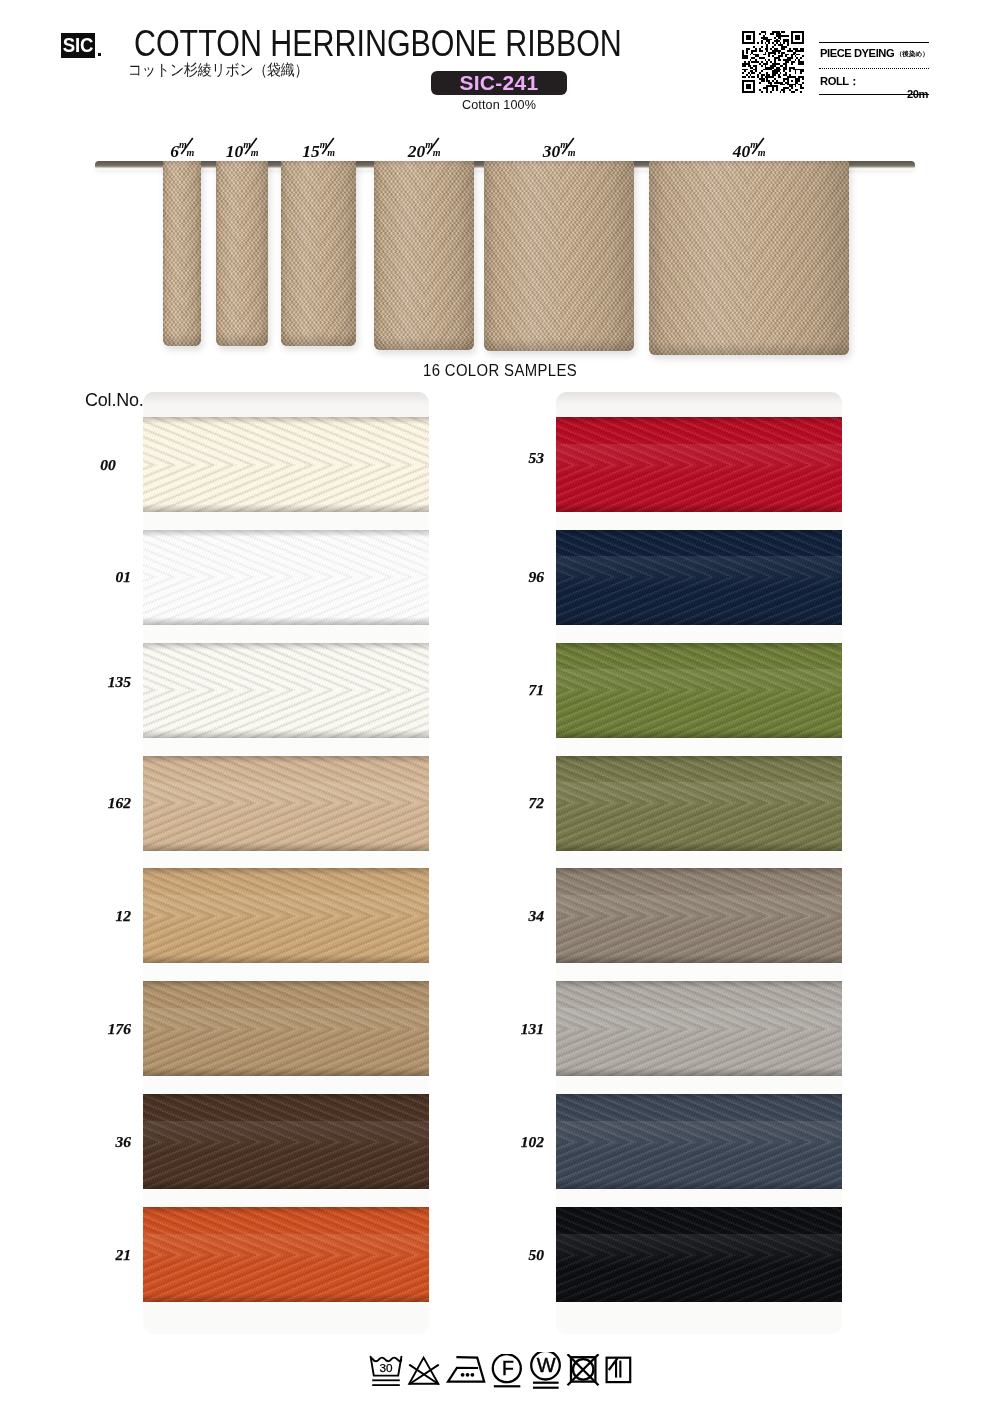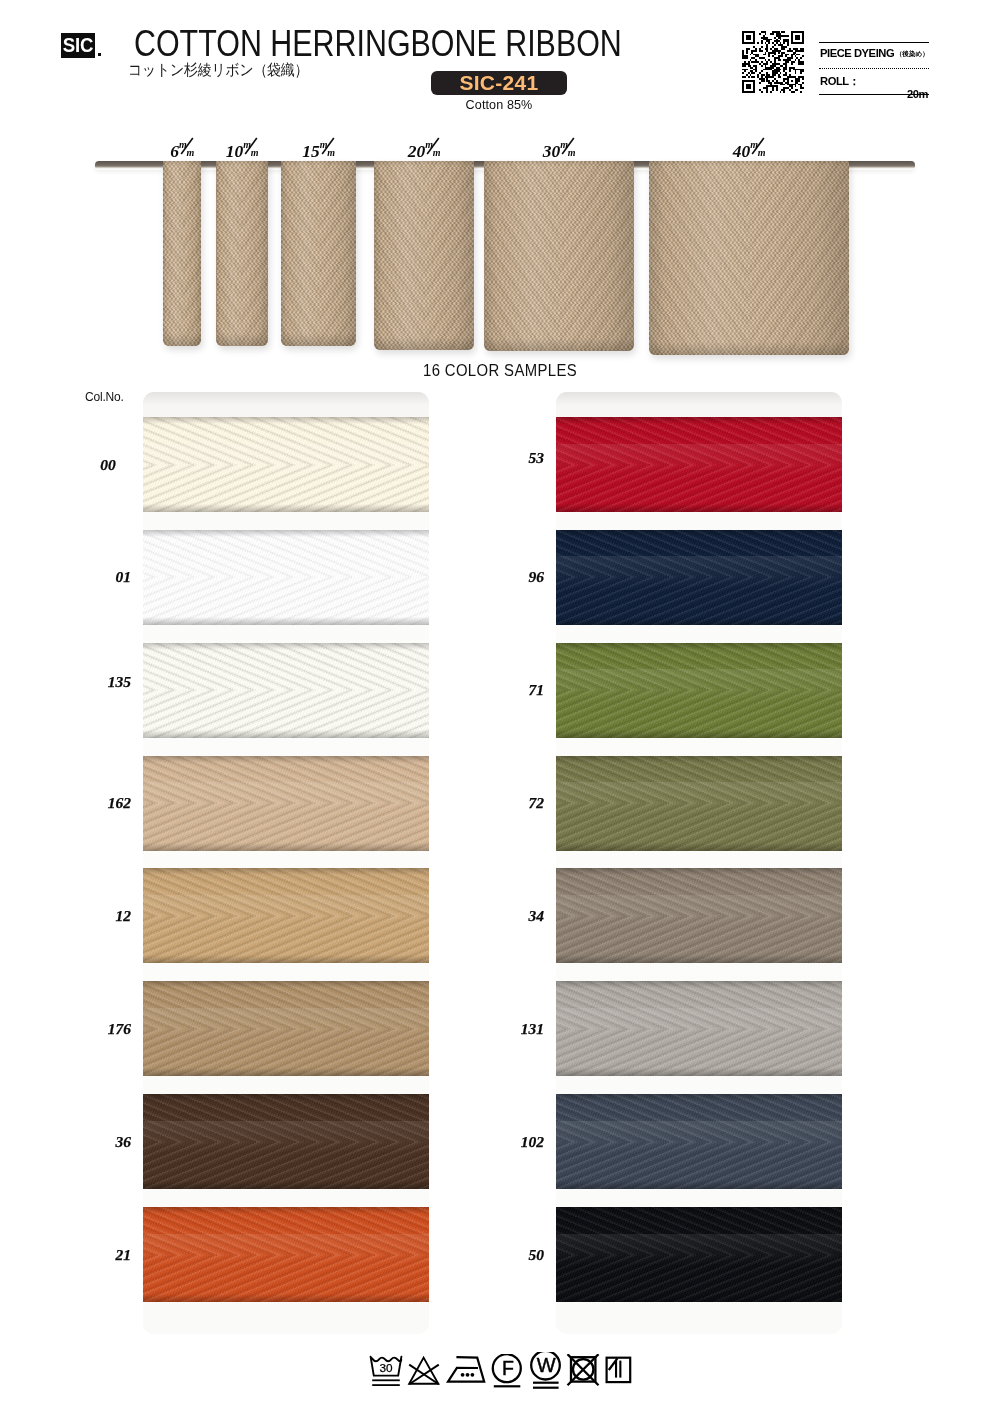--- a/index.html
+++ b/index.html
@@ -19,21 +19,21 @@
   #title{position:absolute;left:134px;top:27px;font-size:37px;font-weight:500;
          letter-spacing:0px;color:#131313;line-height:34px;white-space:nowrap;
          transform:scaleX(0.822);transform-origin:left top;
          font-family:"Liberation Sans",sans-serif;}
   #subtitle{position:absolute;left:128px;top:61px;font-size:15.5px;color:#1a1a1a;
             letter-spacing:-0.3px;line-height:17px;white-space:nowrap;
             transform:scaleX(0.90);transform-origin:left top;
             font-family:"Liberation Sans",sans-serif;}
 
   #code-badge{position:absolute;left:431px;top:71px;width:136px;height:24px;background:#231f20;
-              border-radius:6px;color:#fdba74;font-size:21px;font-weight:bold;text-align:center;
+              border-radius:6px;color:#f0abfc;font-size:21px;font-weight:bold;text-align:center;
               line-height:24px;letter-spacing:0.3px;}
   #material{position:absolute;left:431px;top:98px;width:136px;text-align:center;
             font-size:12.6px;color:#111;letter-spacing:0.1px;font-weight:500;}
 
   
   #qr{position:absolute;left:742px;top:31px;width:62px;height:62px;}
 
   
   #spec{position:absolute;left:819px;top:42px;width:110px;}
   #spec .hr{height:0;border-top:1.5px solid #000;}
@@ -61,21 +61,21 @@
         font-size:17.5px;color:#0c0c0c;white-space:nowrap;text-align:center;line-height:15px;}
   .wlab .frac{display:inline-block;position:relative;width:15px;height:16px;
               vertical-align:-1px;font-size:10px;}
   .wlab .frac .n{position:absolute;left:0px;top:-5px;}
   .wlab .frac .s{position:absolute;left:1px;top:-5px;width:14px;height:18px;}
   .wlab .frac .dn{position:absolute;left:7.5px;top:2.5px;}
 
   #samples-caption{position:absolute;left:0;top:362px;width:1000px;text-align:center;
                    font-size:16px;color:#111;letter-spacing:0.4px;font-weight:500;
                    transform:scaleX(0.93);}
-  #colno{position:absolute;left:85px;top:390px;font-size:12px;color:#111;letter-spacing:-0.2px;}
+  #colno{position:absolute;left:85px;top:390px;font-size:18px;color:#111;letter-spacing:-0.2px;}
 
   
   .panel{position:absolute;top:392px;width:286px;height:942px;border-radius:11px;
          overflow:hidden;background:#fbfbfa;}
   #panelL{left:143px;}
   #panelR{left:556px;}
   .panel-bg{position:absolute;inset:0;
             background:linear-gradient(to bottom,#e4e3e0 0%,#f7f6f5 1.4%,#fbfbfa 10%,#fcfcfb 50%,#fafaf9 100%);}
   .cellrow{position:absolute;left:0;width:286px;}
   .strip{position:absolute;left:-4px;width:294px;overflow:hidden;}
@@ -106,21 +106,21 @@
 
   <div id="logo">
     <div class="lt">SIC</div>
   </div>
   <div id="logo-dot"></div>
 
   <div id="title">COTTON HERRINGBONE RIBBON</div>
   <div id="subtitle">コットン杉綾リボン（袋織）</div>
 
   <div id="code-badge">SIC-241</div>
-  <div id="material">Cotton 85%</div>
+  <div id="material">Cotton 100%</div>
 
   <svg id="qr" viewBox="0 0 33 33" shape-rendering="crispEdges">
       <path d="M0 0h1v1h-1zM1 0h1v1h-1zM2 0h1v1h-1zM3 0h1v1h-1zM4 0h1v1h-1zM5 0h1v1h-1zM6 0h1v1h-1zM10 0h1v1h-1zM11 0h1v1h-1zM12 0h1v1h-1zM16 0h1v1h-1zM17 0h1v1h-1zM18 0h1v1h-1zM19 0h1v1h-1zM21 0h1v1h-1zM22 0h1v1h-1zM26 0h1v1h-1zM27 0h1v1h-1zM28 0h1v1h-1zM29 0h1v1h-1zM30 0h1v1h-1zM31 0h1v1h-1zM32 0h1v1h-1zM0 1h1v1h-1zM6 1h1v1h-1zM9 1h1v1h-1zM12 1h1v1h-1zM15 1h1v1h-1zM16 1h1v1h-1zM18 1h1v1h-1zM19 1h1v1h-1zM20 1h1v1h-1zM26 1h1v1h-1zM32 1h1v1h-1zM0 2h1v1h-1zM2 2h1v1h-1zM3 2h1v1h-1zM4 2h1v1h-1zM6 2h1v1h-1zM11 2h1v1h-1zM18 2h1v1h-1zM19 2h1v1h-1zM20 2h1v1h-1zM21 2h1v1h-1zM22 2h1v1h-1zM23 2h1v1h-1zM24 2h1v1h-1zM26 2h1v1h-1zM28 2h1v1h-1zM29 2h1v1h-1zM30 2h1v1h-1zM32 2h1v1h-1zM0 3h1v1h-1zM2 3h1v1h-1zM3 3h1v1h-1zM4 3h1v1h-1zM6 3h1v1h-1zM10 3h1v1h-1zM11 3h1v1h-1zM12 3h1v1h-1zM13 3h1v1h-1zM17 3h1v1h-1zM19 3h1v1h-1zM20 3h1v1h-1zM26 3h1v1h-1zM28 3h1v1h-1zM29 3h1v1h-1zM30 3h1v1h-1zM32 3h1v1h-1zM0 4h1v1h-1zM2 4h1v1h-1zM3 4h1v1h-1zM4 4h1v1h-1zM6 4h1v1h-1zM11 4h1v1h-1zM12 4h1v1h-1zM13 4h1v1h-1zM14 4h1v1h-1zM15 4h1v1h-1zM18 4h1v1h-1zM20 4h1v1h-1zM22 4h1v1h-1zM23 4h1v1h-1zM24 4h1v1h-1zM26 4h1v1h-1zM28 4h1v1h-1zM29 4h1v1h-1zM30 4h1v1h-1zM32 4h1v1h-1zM0 5h1v1h-1zM6 5h1v1h-1zM10 5h1v1h-1zM13 5h1v1h-1zM14 5h1v1h-1zM17 5h1v1h-1zM18 5h1v1h-1zM19 5h1v1h-1zM22 5h1v1h-1zM23 5h1v1h-1zM24 5h1v1h-1zM26 5h1v1h-1zM32 5h1v1h-1zM0 6h1v1h-1zM1 6h1v1h-1zM2 6h1v1h-1zM3 6h1v1h-1zM4 6h1v1h-1zM5 6h1v1h-1zM6 6h1v1h-1zM8 6h1v1h-1zM10 6h1v1h-1zM12 6h1v1h-1zM14 6h1v1h-1zM16 6h1v1h-1zM18 6h1v1h-1zM20 6h1v1h-1zM22 6h1v1h-1zM24 6h1v1h-1zM26 6h1v1h-1zM27 6h1v1h-1zM28 6h1v1h-1zM29 6h1v1h-1zM30 6h1v1h-1zM31 6h1v1h-1zM32 6h1v1h-1zM13 7h1v1h-1zM17 7h1v1h-1zM19 7h1v1h-1zM20 7h1v1h-1zM21 7h1v1h-1zM24 7h1v1h-1zM6 8h1v1h-1zM10 8h1v1h-1zM13 8h1v1h-1zM16 8h1v1h-1zM21 8h1v1h-1zM22 8h1v1h-1zM23 8h1v1h-1zM2 9h1v1h-1zM3 9h1v1h-1zM7 9h1v1h-1zM9 9h1v1h-1zM12 9h1v1h-1zM13 9h1v1h-1zM15 9h1v1h-1zM17 9h1v1h-1zM18 9h1v1h-1zM21 9h1v1h-1zM22 9h1v1h-1zM25 9h1v1h-1zM27 9h1v1h-1zM28 9h1v1h-1zM29 9h1v1h-1zM31 9h1v1h-1zM32 9h1v1h-1zM0 10h1v1h-1zM2 10h1v1h-1zM5 10h1v1h-1zM6 10h1v1h-1zM7 10h1v1h-1zM9 10h1v1h-1zM10 10h1v1h-1zM13 10h1v1h-1zM16 10h1v1h-1zM17 10h1v1h-1zM18 10h1v1h-1zM19 10h1v1h-1zM20 10h1v1h-1zM24 10h1v1h-1zM25 10h1v1h-1zM26 10h1v1h-1zM28 10h1v1h-1zM29 10h1v1h-1zM30 10h1v1h-1zM31 10h1v1h-1zM32 10h1v1h-1zM0 11h1v1h-1zM2 11h1v1h-1zM5 11h1v1h-1zM12 11h1v1h-1zM14 11h1v1h-1zM15 11h1v1h-1zM16 11h1v1h-1zM17 11h1v1h-1zM19 11h1v1h-1zM21 11h1v1h-1zM22 11h1v1h-1zM27 11h1v1h-1zM28 11h1v1h-1zM0 12h1v1h-1zM4 12h1v1h-1zM6 12h1v1h-1zM7 12h1v1h-1zM8 12h1v1h-1zM11 12h1v1h-1zM12 12h1v1h-1zM14 12h1v1h-1zM17 12h1v1h-1zM21 12h1v1h-1zM23 12h1v1h-1zM24 12h1v1h-1zM26 12h1v1h-1zM27 12h1v1h-1zM29 12h1v1h-1zM30 12h1v1h-1zM0 13h1v1h-1zM1 13h1v1h-1zM2 13h1v1h-1zM7 13h1v1h-1zM8 13h1v1h-1zM14 13h1v1h-1zM16 13h1v1h-1zM19 13h1v1h-1zM20 13h1v1h-1zM21 13h1v1h-1zM23 13h1v1h-1zM26 13h1v1h-1zM28 13h1v1h-1zM32 13h1v1h-1zM0 14h1v1h-1zM1 14h1v1h-1zM2 14h1v1h-1zM5 14h1v1h-1zM6 14h1v1h-1zM9 14h1v1h-1zM10 14h1v1h-1zM11 14h1v1h-1zM17 14h1v1h-1zM18 14h1v1h-1zM19 14h1v1h-1zM24 14h1v1h-1zM25 14h1v1h-1zM26 14h1v1h-1zM29 14h1v1h-1zM31 14h1v1h-1zM4 15h1v1h-1zM7 15h1v1h-1zM12 15h1v1h-1zM14 15h1v1h-1zM17 15h1v1h-1zM19 15h1v1h-1zM20 15h1v1h-1zM22 15h1v1h-1zM23 15h1v1h-1zM24 15h1v1h-1zM25 15h1v1h-1zM28 15h1v1h-1zM30 15h1v1h-1zM1 16h1v1h-1zM3 16h1v1h-1zM5 16h1v1h-1zM6 16h1v1h-1zM7 16h1v1h-1zM8 16h1v1h-1zM10 16h1v1h-1zM13 16h1v1h-1zM15 16h1v1h-1zM17 16h1v1h-1zM23 16h1v1h-1zM24 16h1v1h-1zM26 16h1v1h-1zM27 16h1v1h-1zM30 16h1v1h-1zM31 16h1v1h-1zM32 16h1v1h-1zM0 17h1v1h-1zM1 17h1v1h-1zM2 17h1v1h-1zM3 17h1v1h-1zM9 17h1v1h-1zM11 17h1v1h-1zM12 17h1v1h-1zM13 17h1v1h-1zM16 17h1v1h-1zM17 17h1v1h-1zM18 17h1v1h-1zM19 17h1v1h-1zM22 17h1v1h-1zM23 17h1v1h-1zM26 17h1v1h-1zM30 17h1v1h-1zM31 17h1v1h-1zM32 17h1v1h-1zM0 18h1v1h-1zM1 18h1v1h-1zM3 18h1v1h-1zM4 18h1v1h-1zM6 18h1v1h-1zM7 18h1v1h-1zM10 18h1v1h-1zM12 18h1v1h-1zM15 18h1v1h-1zM16 18h1v1h-1zM17 18h1v1h-1zM20 18h1v1h-1zM21 18h1v1h-1zM23 18h1v1h-1zM4 19h1v1h-1zM5 19h1v1h-1zM7 19h1v1h-1zM12 19h1v1h-1zM13 19h1v1h-1zM14 19h1v1h-1zM15 19h1v1h-1zM16 19h1v1h-1zM18 19h1v1h-1zM19 19h1v1h-1zM22 19h1v1h-1zM23 19h1v1h-1zM25 19h1v1h-1zM26 19h1v1h-1zM27 19h1v1h-1zM0 20h1v1h-1zM1 20h1v1h-1zM2 20h1v1h-1zM6 20h1v1h-1zM7 20h1v1h-1zM11 20h1v1h-1zM12 20h1v1h-1zM13 20h1v1h-1zM14 20h1v1h-1zM15 20h1v1h-1zM17 20h1v1h-1zM18 20h1v1h-1zM19 20h1v1h-1zM20 20h1v1h-1zM22 20h1v1h-1zM23 20h1v1h-1zM25 20h1v1h-1zM27 20h1v1h-1zM28 20h1v1h-1zM29 20h1v1h-1zM30 20h1v1h-1zM31 20h1v1h-1zM32 20h1v1h-1zM1 21h1v1h-1zM4 21h1v1h-1zM5 21h1v1h-1zM7 21h1v1h-1zM10 21h1v1h-1zM16 21h1v1h-1zM17 21h1v1h-1zM18 21h1v1h-1zM19 21h1v1h-1zM22 21h1v1h-1zM25 21h1v1h-1zM28 21h1v1h-1zM31 21h1v1h-1zM32 21h1v1h-1zM0 22h1v1h-1zM3 22h1v1h-1zM5 22h1v1h-1zM6 22h1v1h-1zM9 22h1v1h-1zM13 22h1v1h-1zM16 22h1v1h-1zM17 22h1v1h-1zM18 22h1v1h-1zM20 22h1v1h-1zM23 22h1v1h-1zM28 22h1v1h-1zM31 22h1v1h-1zM2 23h1v1h-1zM4 23h1v1h-1zM8 23h1v1h-1zM10 23h1v1h-1zM11 23h1v1h-1zM13 23h1v1h-1zM14 23h1v1h-1zM16 23h1v1h-1zM17 23h1v1h-1zM19 23h1v1h-1zM22 23h1v1h-1zM23 23h1v1h-1zM25 23h1v1h-1zM0 24h1v1h-1zM1 24h1v1h-1zM3 24h1v1h-1zM5 24h1v1h-1zM6 24h1v1h-1zM8 24h1v1h-1zM10 24h1v1h-1zM12 24h1v1h-1zM13 24h1v1h-1zM14 24h1v1h-1zM15 24h1v1h-1zM16 24h1v1h-1zM19 24h1v1h-1zM20 24h1v1h-1zM24 24h1v1h-1zM25 24h1v1h-1zM26 24h1v1h-1zM27 24h1v1h-1zM28 24h1v1h-1zM30 24h1v1h-1zM31 24h1v1h-1zM32 24h1v1h-1zM9 25h1v1h-1zM10 25h1v1h-1zM11 25h1v1h-1zM13 25h1v1h-1zM17 25h1v1h-1zM22 25h1v1h-1zM23 25h1v1h-1zM24 25h1v1h-1zM28 25h1v1h-1zM29 25h1v1h-1zM30 25h1v1h-1zM32 25h1v1h-1zM0 26h1v1h-1zM1 26h1v1h-1zM2 26h1v1h-1zM3 26h1v1h-1zM4 26h1v1h-1zM5 26h1v1h-1zM6 26h1v1h-1zM10 26h1v1h-1zM11 26h1v1h-1zM13 26h1v1h-1zM14 26h1v1h-1zM16 26h1v1h-1zM18 26h1v1h-1zM22 26h1v1h-1zM24 26h1v1h-1zM26 26h1v1h-1zM28 26h1v1h-1zM29 26h1v1h-1zM30 26h1v1h-1zM0 27h1v1h-1zM6 27h1v1h-1zM9 27h1v1h-1zM14 27h1v1h-1zM15 27h1v1h-1zM17 27h1v1h-1zM18 27h1v1h-1zM19 27h1v1h-1zM20 27h1v1h-1zM21 27h1v1h-1zM23 27h1v1h-1zM24 27h1v1h-1zM28 27h1v1h-1zM29 27h1v1h-1zM32 27h1v1h-1zM0 28h1v1h-1zM2 28h1v1h-1zM3 28h1v1h-1zM4 28h1v1h-1zM6 28h1v1h-1zM15 28h1v1h-1zM20 28h1v1h-1zM21 28h1v1h-1zM22 28h1v1h-1zM24 28h1v1h-1zM25 28h1v1h-1zM26 28h1v1h-1zM27 28h1v1h-1zM28 28h1v1h-1zM30 28h1v1h-1zM31 28h1v1h-1zM0 29h1v1h-1zM2 29h1v1h-1zM3 29h1v1h-1zM4 29h1v1h-1zM6 29h1v1h-1zM13 29h1v1h-1zM14 29h1v1h-1zM15 29h1v1h-1zM16 29h1v1h-1zM17 29h1v1h-1zM18 29h1v1h-1zM25 29h1v1h-1zM26 29h1v1h-1zM28 29h1v1h-1zM31 29h1v1h-1zM0 30h1v1h-1zM2 30h1v1h-1zM3 30h1v1h-1zM4 30h1v1h-1zM6 30h1v1h-1zM11 30h1v1h-1zM12 30h1v1h-1zM13 30h1v1h-1zM16 30h1v1h-1zM18 30h1v1h-1zM22 30h1v1h-1zM23 30h1v1h-1zM24 30h1v1h-1zM26 30h1v1h-1zM31 30h1v1h-1zM32 30h1v1h-1zM0 31h1v1h-1zM6 31h1v1h-1zM9 31h1v1h-1zM13 31h1v1h-1zM16 31h1v1h-1zM18 31h1v1h-1zM21 31h1v1h-1zM22 31h1v1h-1zM25 31h1v1h-1zM28 31h1v1h-1zM29 31h1v1h-1zM0 32h1v1h-1zM1 32h1v1h-1zM2 32h1v1h-1zM3 32h1v1h-1zM4 32h1v1h-1zM5 32h1v1h-1zM6 32h1v1h-1zM10 32h1v1h-1zM13 32h1v1h-1zM15 32h1v1h-1zM20 32h1v1h-1zM22 32h1v1h-1zM26 32h1v1h-1zM27 32h1v1h-1zM31 32h1v1h-1z" fill="#000"></path>
     </svg>
 
   <div id="spec">
     <div class="hr"></div>
     <div class="row">
       <div class="dy"><span>PIECE DYEING</span><span class="dyja">（後染め）</span></div>
     </div>

